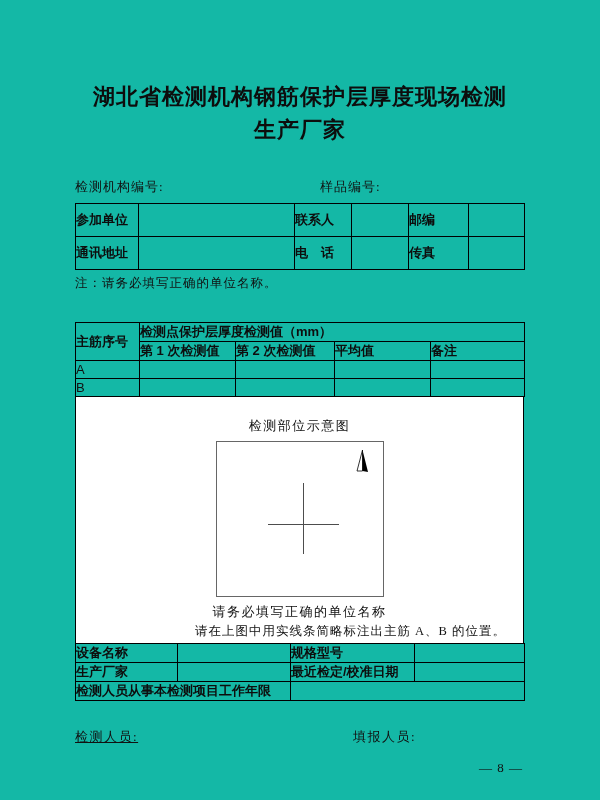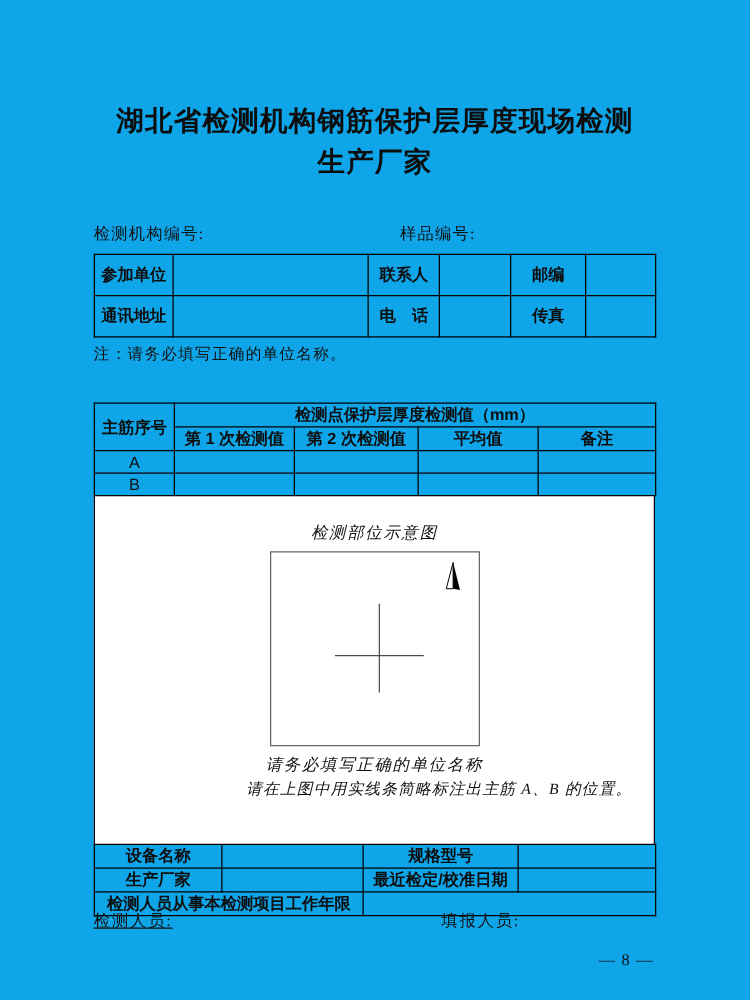--- a/index.html
+++ b/index.html
@@ -1,21 +1,21 @@
 <!DOCTYPE html>
 <html><head>
 <meta charset="utf-8">
 <style>
   * { margin: 0; padding: 0; box-sizing: border-box; }
   html, body { background: #ffffff; }
   .page {
     position: relative;
     width: 600px;
     height: 800px;
-    background: #0ea5e9;
+    background: #14b8a6;
     font-family: "Liberation Serif", "DejaVu Serif", serif;
     color: #111111;
     overflow: hidden;
   }
   .doc-title {
     position: absolute;
     top: 80px; left: 0; right: 0;
     text-align: center;
     font-weight: bold;
     font-size: 22px;
@@ -25,21 +25,21 @@
   }
   .meta-row { position: absolute; top: 178px; left: 0; right: 0; height: 16px; font-size: 13px; letter-spacing: 1px; }
   .org-no { position: absolute; left: 75px; }
   .sample-no { position: absolute; left: 273px; margin-left: 47px; }
 
   table { border-collapse: collapse; table-layout: fixed; }
   td {
     border: 1px solid #000;
     overflow: hidden;
     white-space: nowrap;
-    text-align: center;
+    text-align: left;
     vertical-align: middle;
   }
   .lbl {
     font-family: "Liberation Sans", "DejaVu Sans", sans-serif;
     font-weight: bold;
     font-size: 13px;
     color: #0d0d0d;
   }
   .val { font-family: "Liberation Sans", "DejaVu Sans", sans-serif; font-size: 13px; }
 
@@ -49,25 +49,24 @@
   .note-line { position: absolute; left: 75px; top: 275px; font-size: 12.5px; letter-spacing: 1px; }
 
   .main-block { position: absolute; left: 75px; top: 322px; width: 449px; }
   .results-table { width: 449px; }
   .results-table td.hdr { height: 19px; }
   .results-table td.data { height: 18px; }
 
   .diagram-cell {
     position: relative;
     width: 449px;
-    height: 280px;
+    height: 248px;
     border: 1px solid #000;
     margin-top: -1px;
     background: #fff;
-    font-style: italic;
   }
   .diagram-title {
     position: absolute; top: 20px; left: 0; right: 0;
     text-align: center; font-size: 13px; letter-spacing: 1.5px;
   }
   .specimen-box {
     position: absolute; left: 140px; top: 44px;
     width: 168px; height: 156px;
     border: 1px solid #666;
     background: #fff;

